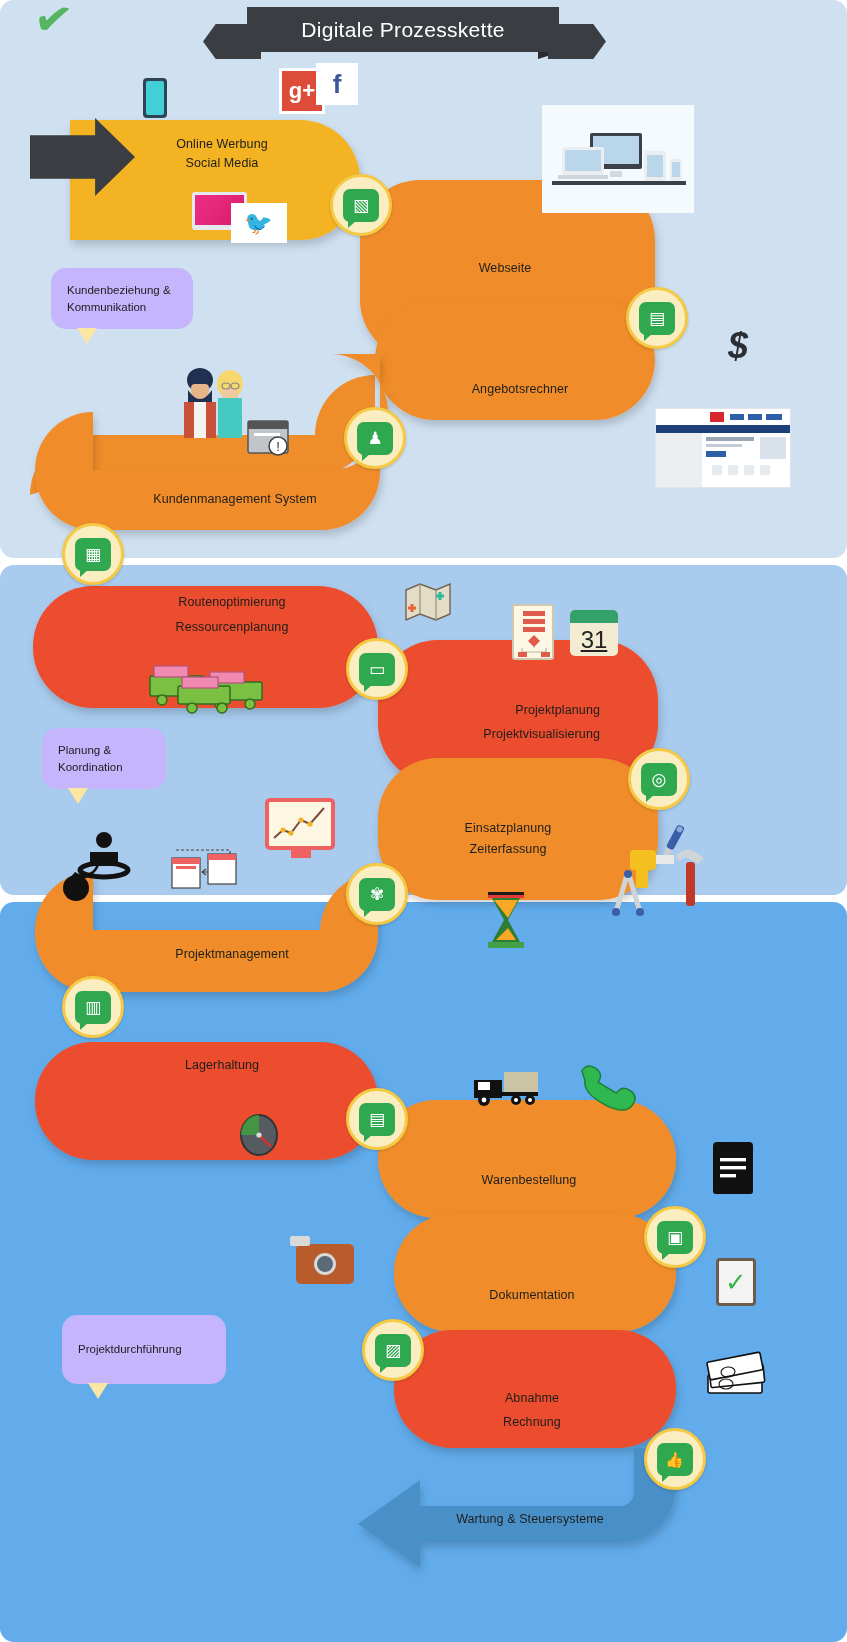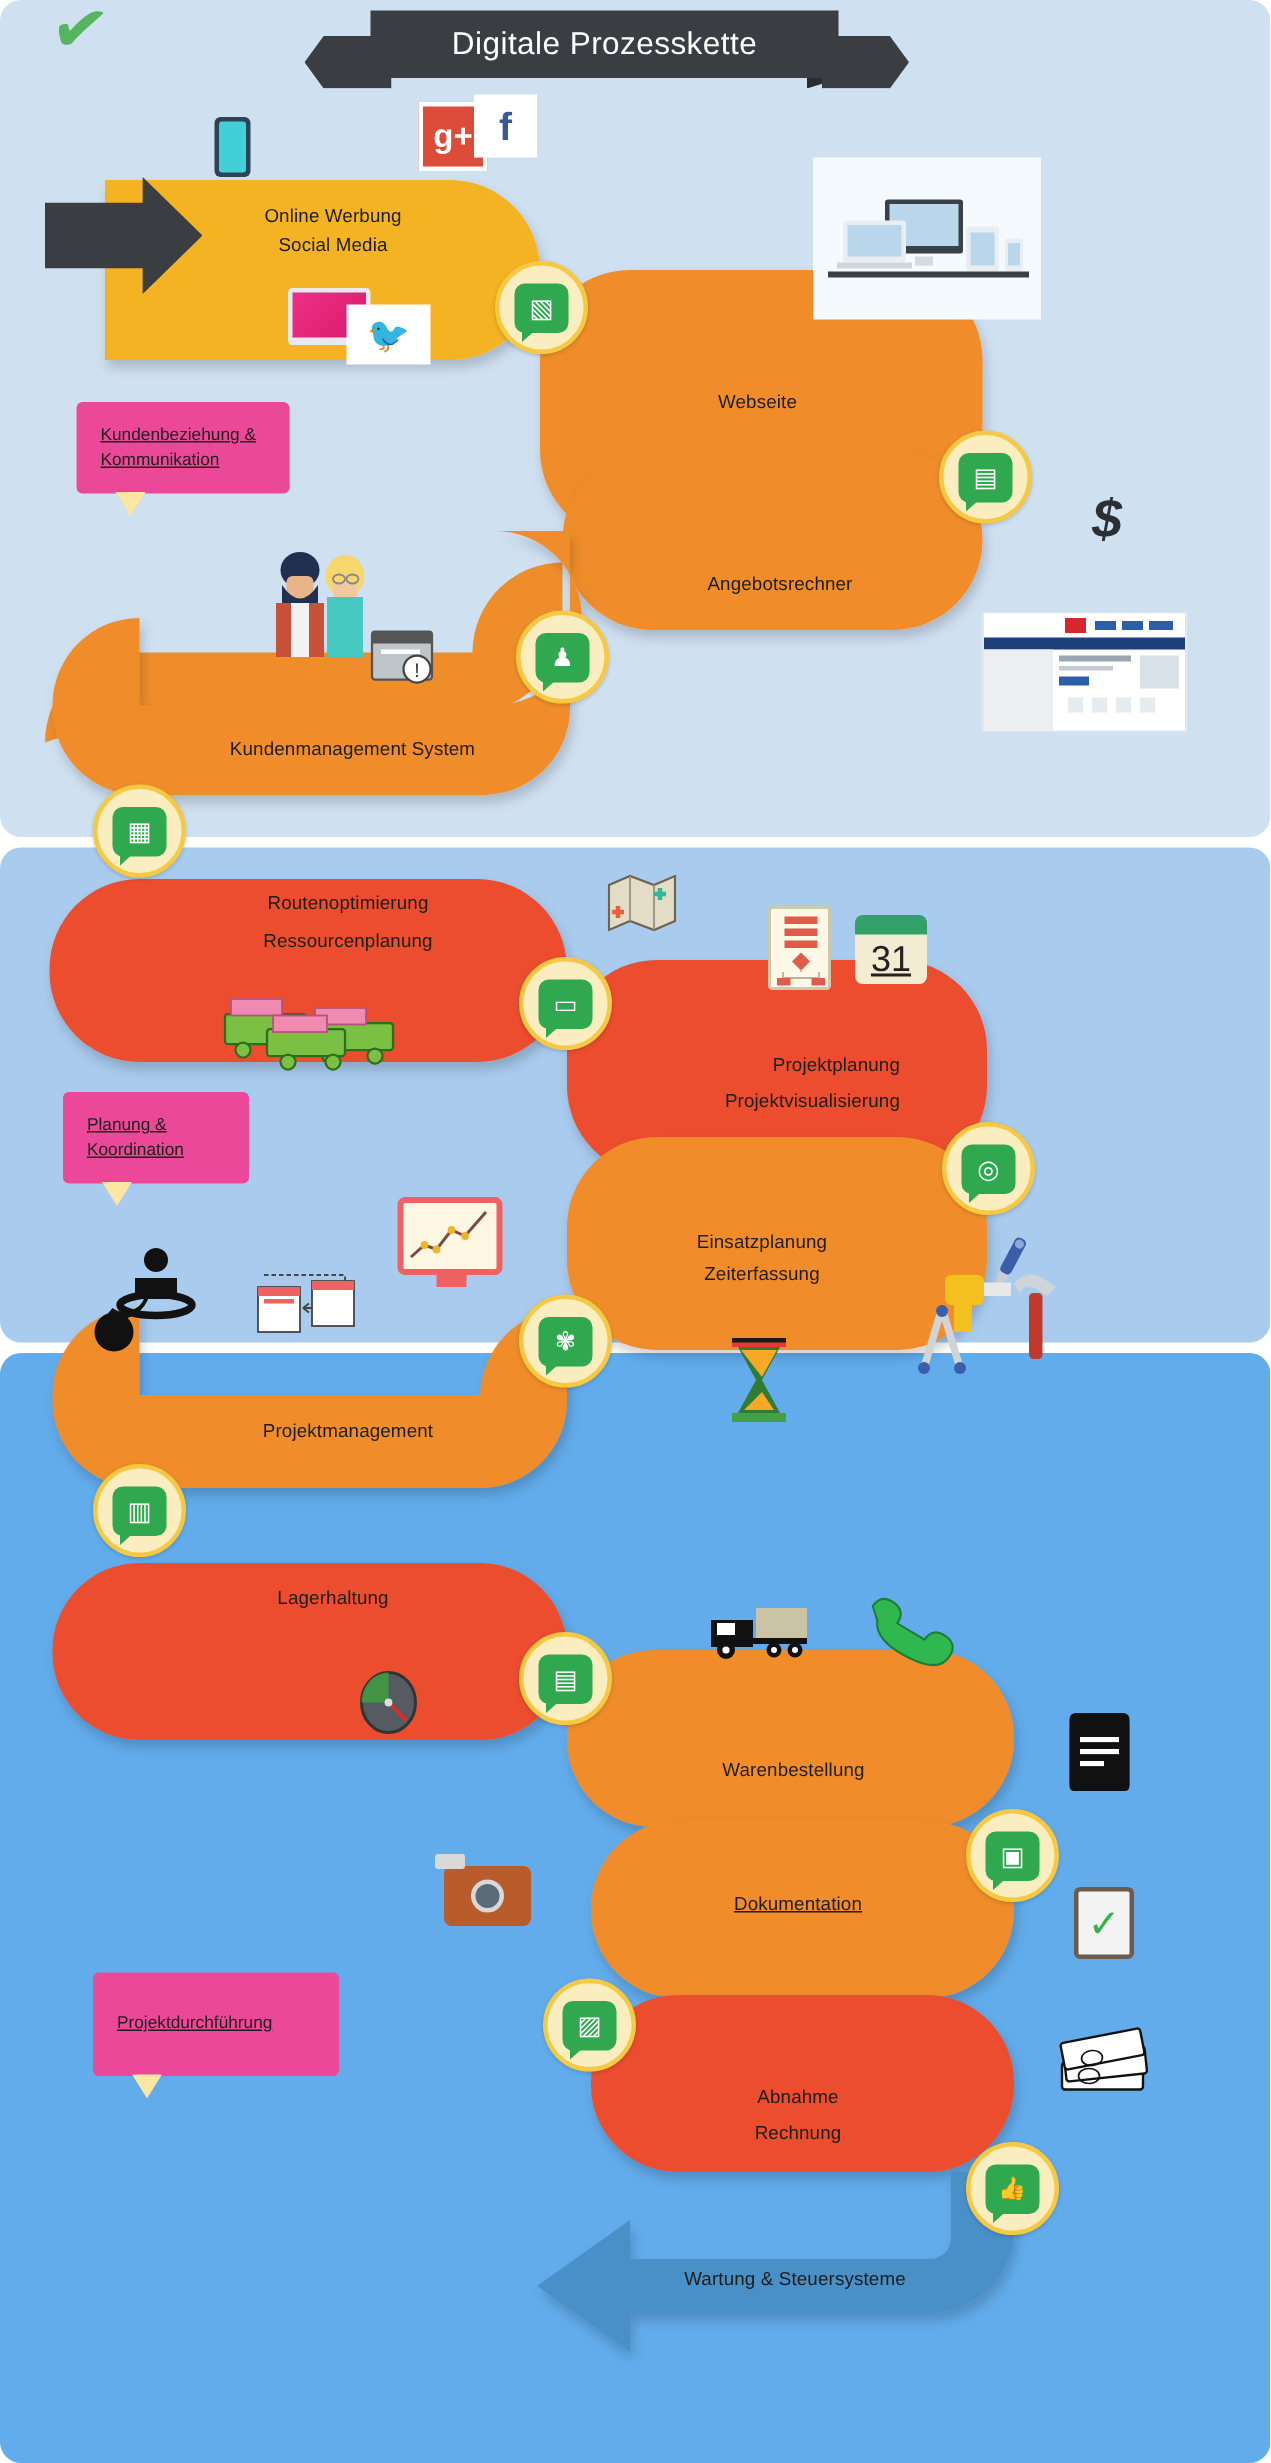--- a/index.html
+++ b/index.html
@@ -21,22 +21,22 @@
           display:flex;align-items:center;justify-content:center;z-index:6;}
   #banner span{color:#ffffff;font-size:21px;letter-spacing:.3px;}
   .ribbon-tail{position:absolute;top:24px;width:58px;height:35px;background:#3a3d42;z-index:5;}
   #ribbon-l{left:203px;clip-path:polygon(0 50%,22% 0,100% 0,100% 100%,22% 100%);}
   #ribbon-r{left:548px;clip-path:polygon(0 0,78% 0,100% 50%,78% 100%,0 100%);}
   .ribbon-fold{position:absolute;top:44px;width:48px;height:15px;background:#2a2c30;z-index:4;}
   #fold-l{left:213px;clip-path:polygon(0 0,100% 0,100% 100%);}
   #fold-r{left:538px;clip-path:polygon(0 0,100% 0,0 100%);}
 
   
-  .callout{position:absolute;background:#ec4899;border-radius:4px;padding:14px 16px;
-           color:#1d1d1b;font-size:11.5px;line-height:1.45;z-index:5;text-decoration:underline;}
+  .callout{position:absolute;background:#c4b5fd;border-radius:15px;padding:14px 16px;
+           color:#1d1d1b;font-size:11.5px;line-height:1.45;z-index:5;}
   .callout::after{content:"";position:absolute;left:26px;bottom:-15px;width:0;height:0;
            border-left:10px solid transparent;border-right:10px solid transparent;
            border-top:16px solid #fbe6a2;}
 
   
   .node{position:absolute;width:62px;height:62px;border-radius:50%;background:#faedc0;
         border:3px solid #f6c944;box-sizing:border-box;display:flex;align-items:center;
         justify-content:center;z-index:7;box-shadow:0 1px 3px rgba(0,0,0,.18);}
   .node .bubble{width:36px;height:33px;background:#2fa84f;border-radius:7px;position:relative;
         display:flex;align-items:center;justify-content:center;}
@@ -152,21 +152,21 @@
 
   <div class="label" style="left:152px;top:945px;width:160px;">
     <div>Projektmanagement</div>
   </div>
   <div class="label" style="left:142px;top:1056px;width:160px;">
     <div>Lagerhaltung</div>
   </div>
   <div class="label" style="left:449px;top:1171px;width:160px;">
     <div>Warenbestellung</div>
   </div>
-  <div class="label" style="left:452px;top:1260px;width:160px;text-decoration:underline;">
+  <div class="label" style="left:452px;top:1286px;width:160px;">
     <div>Dokumentation</div>
   </div>
   <div class="label" style="left:452px;top:1387px;width:160px;line-height:1.9;">
     <div>Abnahme</div>
     <div>Rechnung</div>
   </div>
   <div class="label" style="left:450px;top:1510px;width:160px;">
     <div>Wartung &amp; Steuersysteme</div>
   </div>
 

